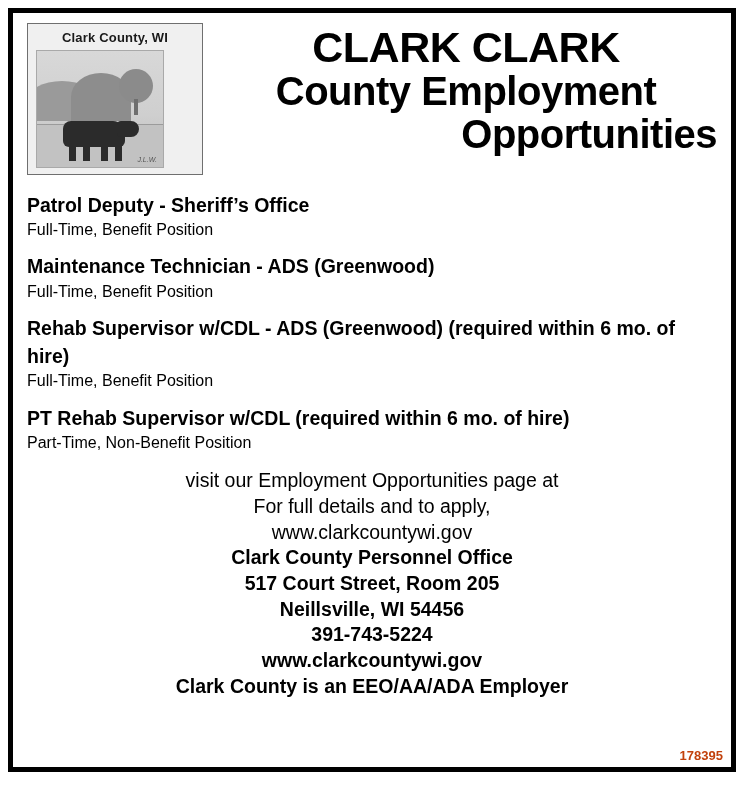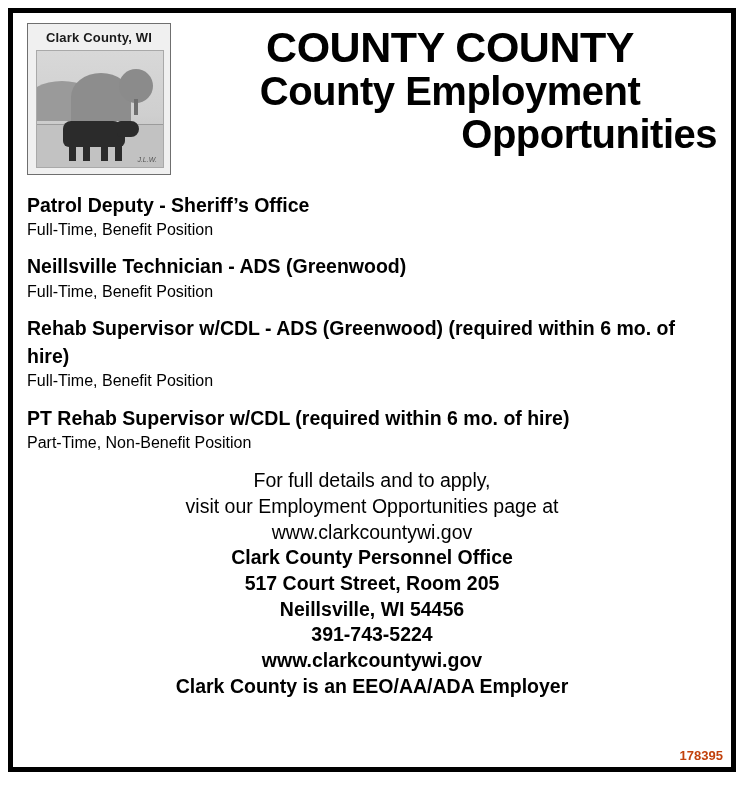--- a/index.html
+++ b/index.html
@@ -41,20 +41,21 @@
     gap: 12px;
   }
   .logo {
     width: 142px;
     height: 150px;
     flex: 0 0 142px;
     border: 1px solid #6f6f6f;
     background: #f0f0f0;
     position: relative;
     overflow: hidden;
+    padding-left: 32px;
   }
   .logo-caption {
     position: absolute;
     top: 6px;
     left: 0;
     width: 100%;
     text-align: center;
     font-size: 13px;
     font-weight: bold;
     color: #1a1a1a;
@@ -226,54 +227,54 @@
           <div class="cow-head"></div>
           <div class="cow-leg l1"></div>
           <div class="cow-leg l2"></div>
           <div class="cow-leg l3"></div>
           <div class="cow-leg l4"></div>
           <div class="logo-sig">J.L.W.</div>
         </div>
       </div>
 
       <div class="titles">
-        <div class="title-1">COUNTY COUNTY</div>
+        <div class="title-1">CLARK CLARK</div>
         <div class="title-2">County Employment</div>
         <div class="title-3">Opportunities</div>
       </div>
 
     </div>
 
     <div class="jobs">
 
       <div class="job">
         <div class="job-title">Patrol Deputy - Sheriff’s Office</div>
         <div class="job-detail">Full-Time, Benefit Position</div>
       </div>
 
       <div class="job">
-        <div class="job-title">Neillsville Technician - ADS (Greenwood)</div>
+        <div class="job-title">Maintenance Technician - ADS (Greenwood)</div>
         <div class="job-detail">Full-Time, Benefit Position</div>
       </div>
 
       <div class="job">
         <div class="job-title">Rehab Supervisor w/CDL - ADS (Greenwood) (required within 6 mo. of hire)</div>
         <div class="job-detail">Full-Time, Benefit Position</div>
       </div>
 
       <div class="job">
         <div class="job-title">PT Rehab Supervisor w/CDL (required within 6 mo. of hire)</div>
         <div class="job-detail">Part-Time, Non-Benefit Position</div>
       </div>
 
     </div>
 
     <div class="footer">
+      <div class="f-line">visit our Employment Opportunities page at</div>
       <div class="f-line">For full details and to apply,</div>
-      <div class="f-line">visit our Employment Opportunities page at</div>
       <div class="f-line">www.clarkcountywi.gov</div>
       <div class="f-line bold">Clark County Personnel Office</div>
       <div class="f-line bold">517 Court Street, Room 205</div>
       <div class="f-line bold">Neillsville, WI 54456</div>
       <div class="f-line bold">391-743-5224</div>
       <div class="f-line bold">www.clarkcountywi.gov</div>
       <div class="f-line bold">Clark County is an EEO/AA/ADA Employer</div>
     </div>
 
     <div class="ref">178395</div>

